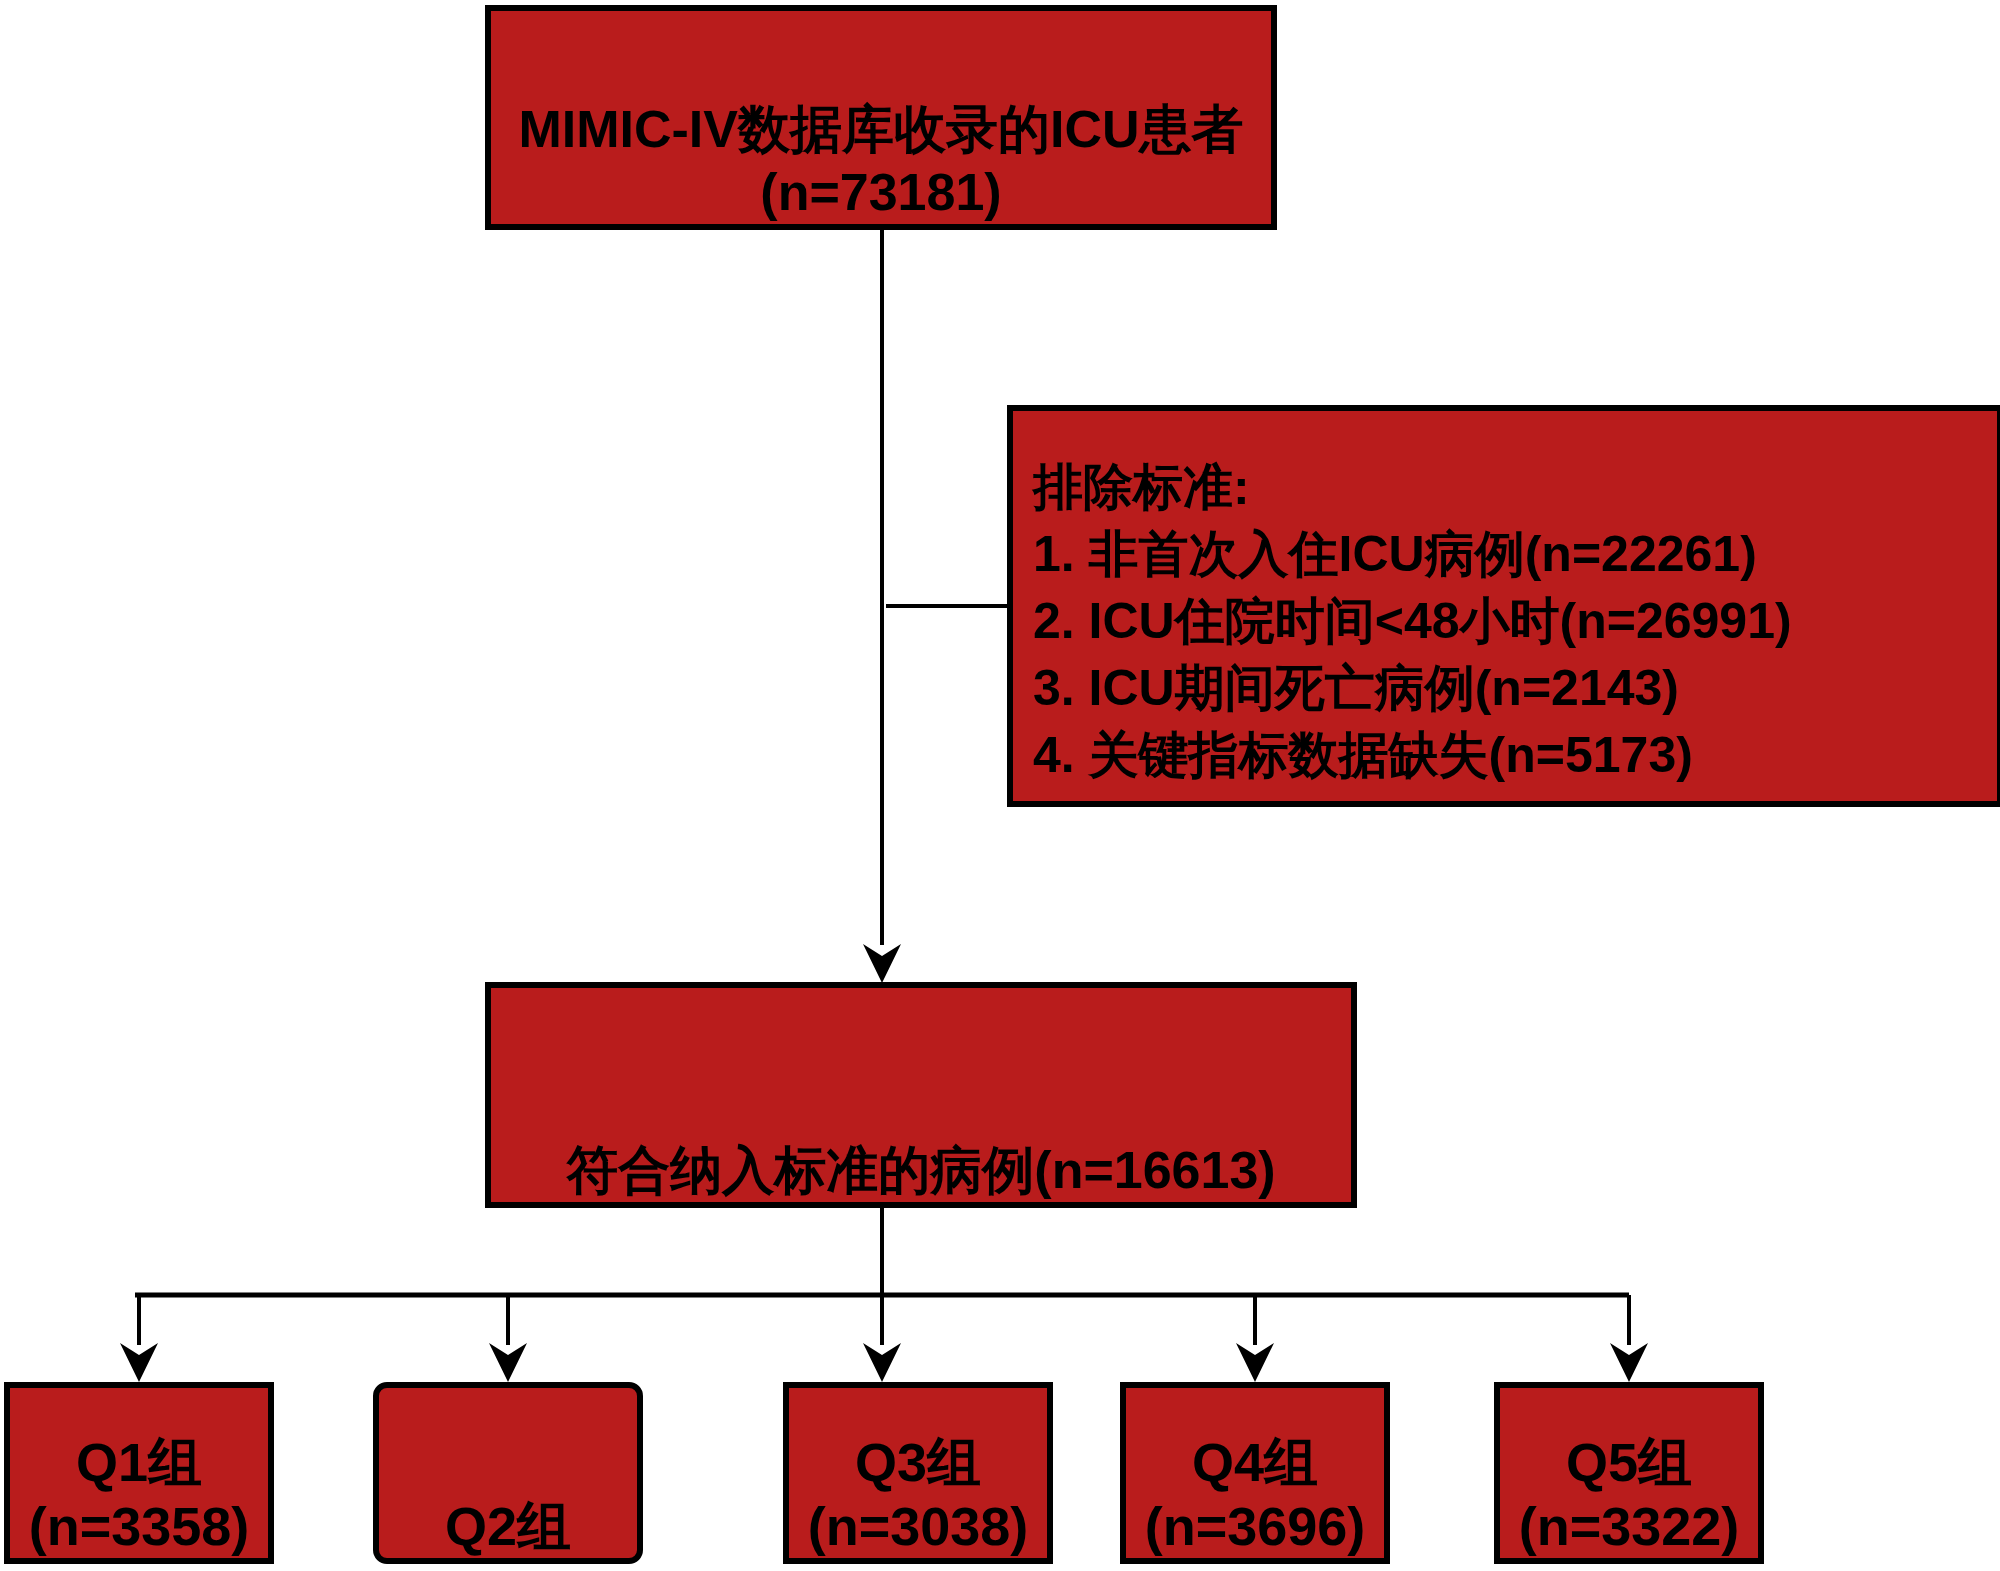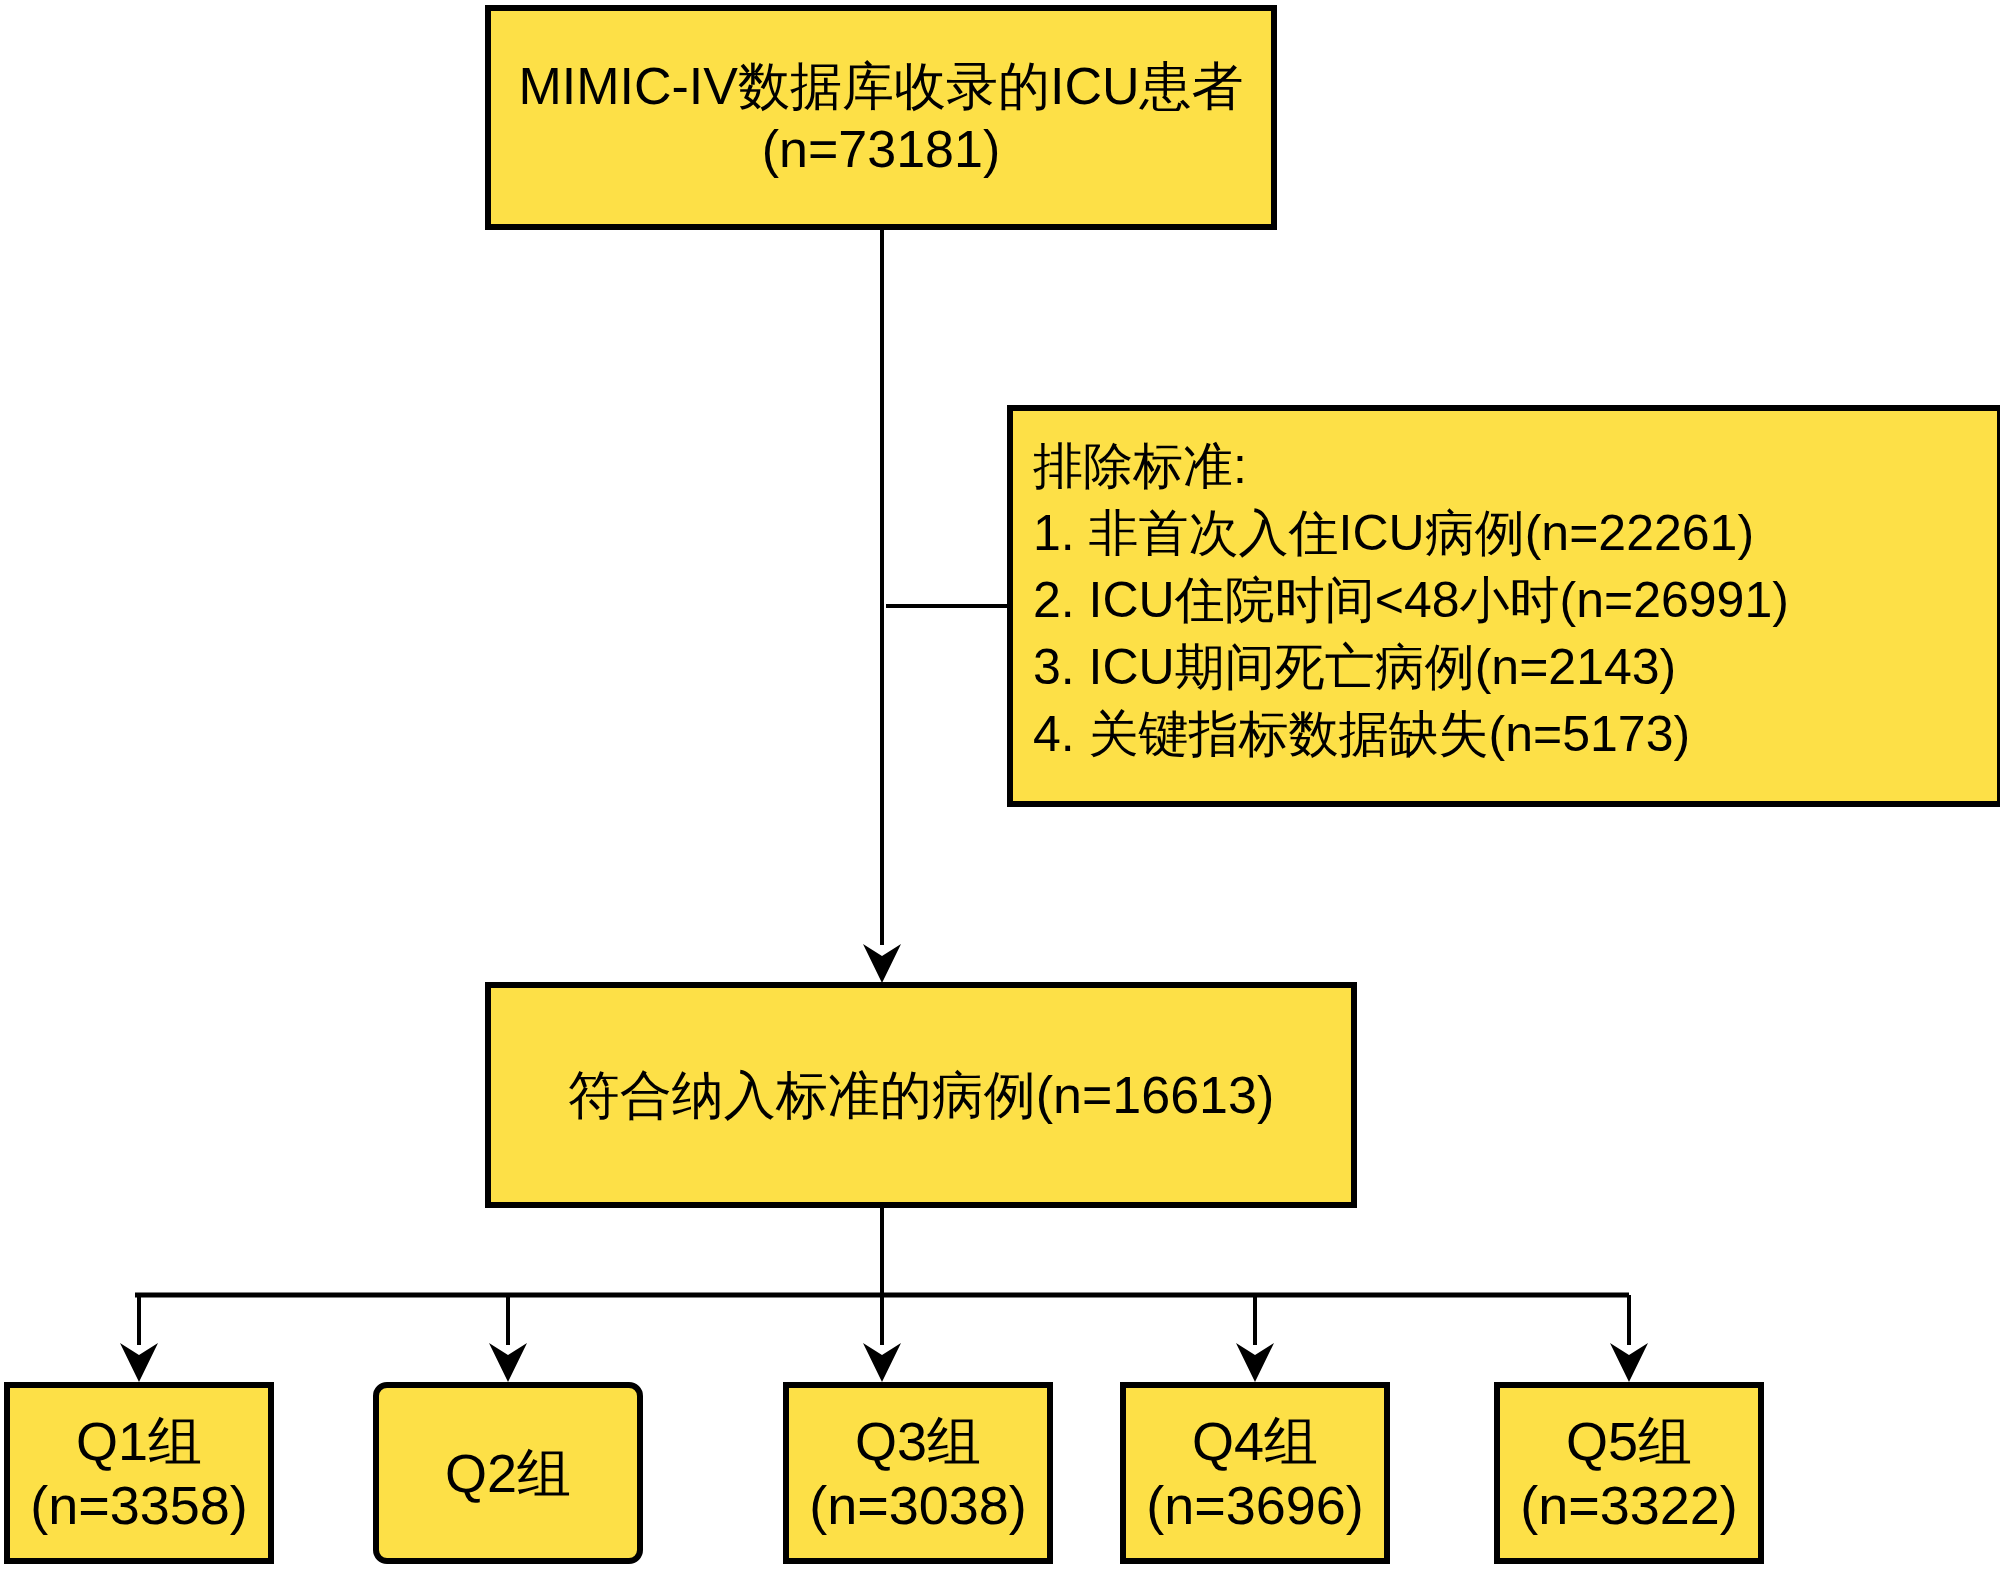--- a/index.html
+++ b/index.html
@@ -1,19 +1,19 @@
 <!DOCTYPE html>
 <html><head>
   <meta charset="utf-8">
   <style>
     html, body { margin: 0; padding: 0; background: #ffffff; }
     body { width: 2000px; height: 1571px; position: relative; overflow: hidden;
            font-family: "Liberation Sans", "DejaVu Sans", sans-serif; color: #000000; }
-    .box { position: absolute; box-sizing: border-box; border: 6px solid #000000; background: #fde047;
-           display: flex; flex-direction: column; justify-content: center; align-items: center; text-align: center; }
+    .box { position: absolute; box-sizing: border-box; border: 6px solid #000000; background: #b91c1c;
+           display: flex; flex-direction: column; justify-content: flex-end; align-items: center; text-align: center; font-weight: bold; }
     .box-line { display: block; white-space: nowrap; }
     #top-box { left: 485px; top: 5px; width: 792px; height: 225px; font-size: 52px; line-height: 63px; }
     #excl-box { left: 1007px; top: 405px; width: 996px; height: 402px; font-size: 50px; line-height: 67px;
                 align-items: flex-start; text-align: left; padding-left: 20px; padding-bottom: 12px; }
     #mid-box { left: 485px; top: 982px; width: 872px; height: 226px; font-size: 52px; line-height: 63px; }
     .q-box { top: 1382px; width: 270px; height: 182px; font-size: 54px; line-height: 64px; }
     #q-box-0 { left: 4px; }
     #q-box-1 { left: 373px; border-radius: 14px; }
     #q-box-2 { left: 783px; }
     #q-box-3 { left: 1120px; }

